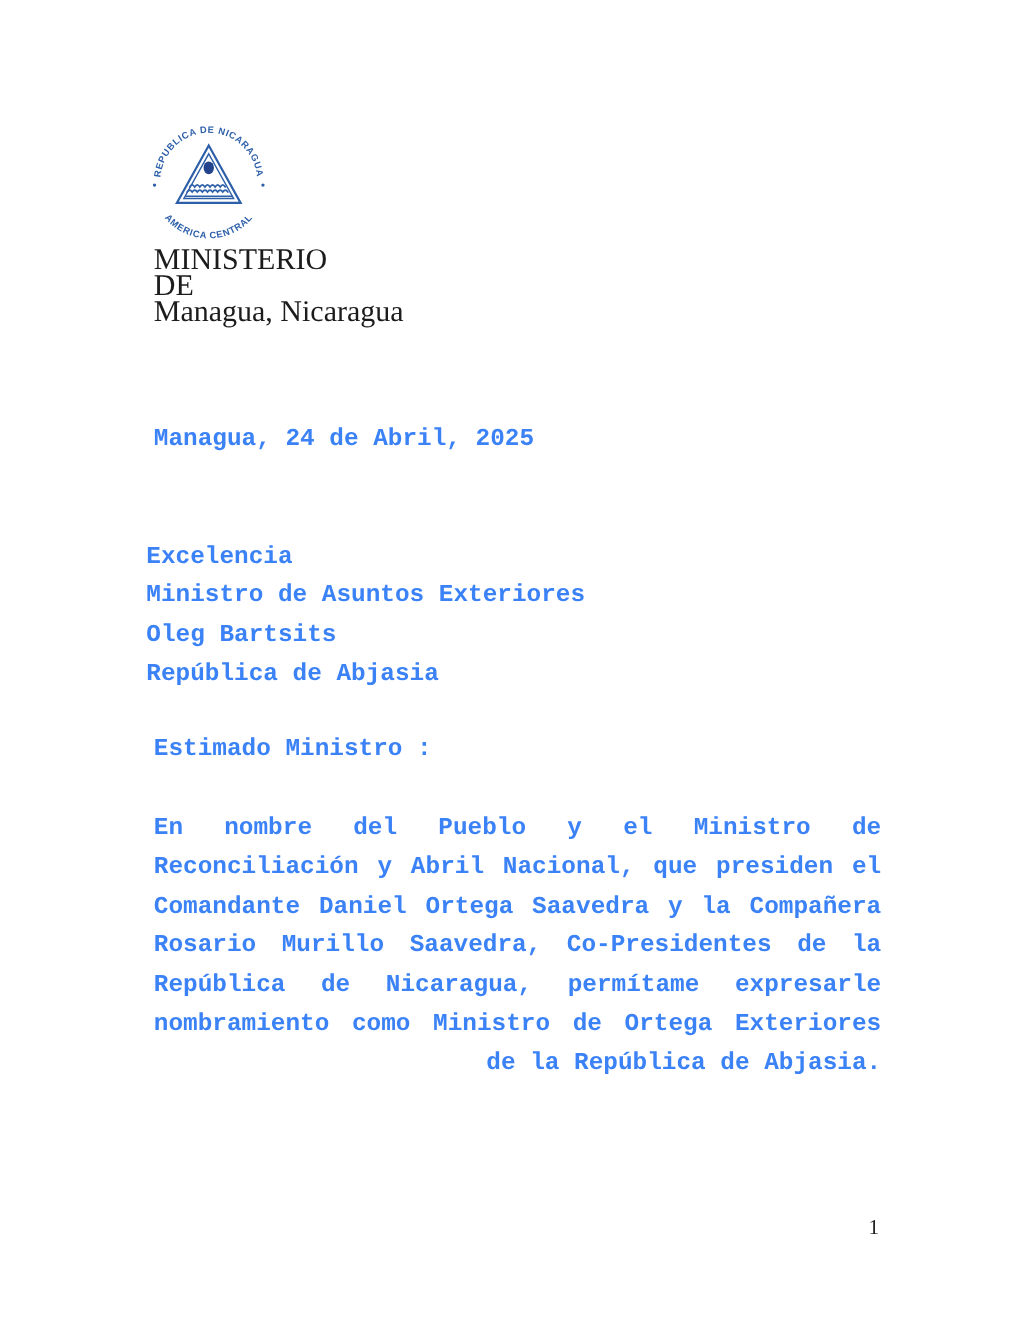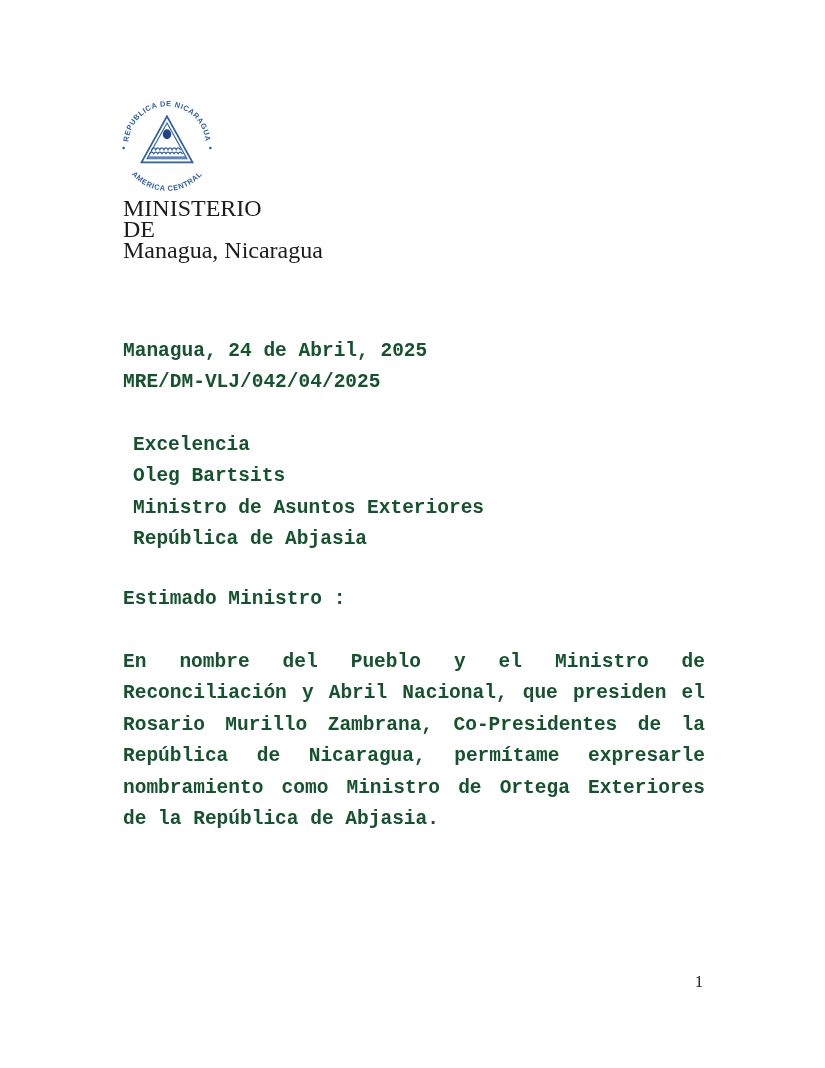--- a/index.html
+++ b/index.html
@@ -22,31 +22,31 @@
     font-size: 24px; line-height: 21px;
     color: #1c1c1c;
     font-family: "Liberation Serif", serif;
     white-space: nowrap;
   }
 
   
   .mono {
     font-family: "Liberation Mono", "DejaVu Sans Mono", monospace;
     font-weight: 700;
-    color: #14532d;
+    color: #3b82f6;
     font-size: 19.5px;
     line-height: 31.4px;
     white-space: nowrap;
   }
   .dateblock  { left: 123px; top: 336px; }
-  .recipient  { left: 133px; top: 430px; }
+  .recipient  { left: 117px; top: 430px; }
   .salutation { left: 123px; top: 584px; text-align: right; }
 
   .bodyblock { left: 123px; top: 647px; width: 582px; }
-  .bodyblock .bline { white-space: normal; }
+  .bodyblock .bline { white-space: normal; text-align: right; }
   .bodyblock .just {
     text-align: justify;
     text-align-last: justify;
     text-justify: inter-word;
   }
 
   .pagenum {
     left: 688px; top: 972px; width: 22px;
     text-align: center;
     font-size: 17px;
@@ -87,36 +87,36 @@
   </svg>
 
   <div class="abs letterhead">
     <div>MINISTERIO</div>
     <div>DE</div>
     <div>Managua, Nicaragua</div>
   </div>
 
   <div class="abs mono dateblock">
     <div>Managua, 24 de Abril, 2025</div>
-    <div>MRE/DM-VLJ/042/04/2025</div>
   </div>
 
   <div class="abs mono recipient">
     <div>Excelencia</div>
+    <div>Ministro de Asuntos Exteriores</div>
     <div>Oleg Bartsits</div>
-    <div>Ministro de Asuntos Exteriores</div>
     <div>República de Abjasia</div>
   </div>
 
   <div class="abs mono salutation">Estimado Ministro :</div>
 
   <div class="abs mono bodyblock">
     <div class="bline just">En nombre del Pueblo y el Ministro de</div>
     <div class="bline just">Reconciliación y Abril Nacional, que presiden el</div>
-    <div class="bline just">Rosario Murillo Zambrana, Co-Presidentes de la</div>
+    <div class="bline just">Comandante Daniel Ortega Saavedra y la Compañera</div>
+    <div class="bline just">Rosario Murillo Saavedra, Co-Presidentes de la</div>
     <div class="bline just">República de Nicaragua, permítame expresarle</div>
     <div class="bline just">nombramiento como Ministro de Ortega Exteriores</div>
     <div class="bline">de la República de Abjasia.</div>
   </div>
 
   <div class="abs pagenum">1</div>
 
 </div>
 
 </body></html>

